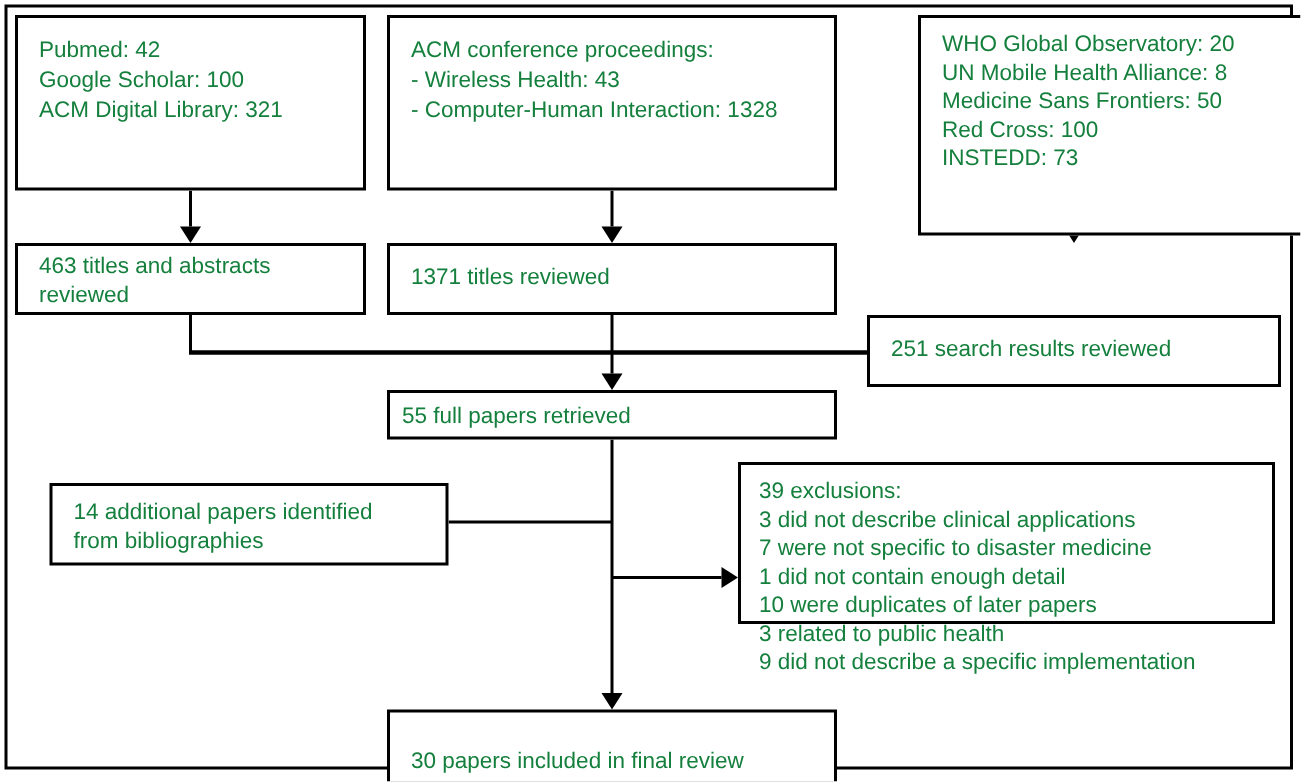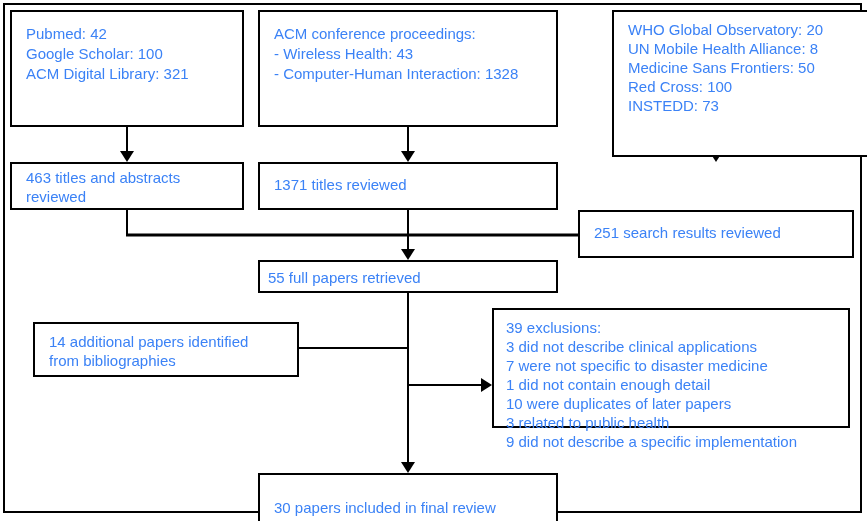--- a/index.html
+++ b/index.html
@@ -23,32 +23,32 @@
     border: 2px solid #000000;
     box-sizing: border-box;
   }
   .fbox {
     position: absolute;
     border: 2px solid #000000;
     box-sizing: border-box;
     background: #ffffff;
     font-size: 15px;
     line-height: 19px;
-    color: #3b82f6;
+    color: #15803d;
   }
   .fbox .line { white-space: nowrap; }
   .box-a { left: 10px;  top: 10px;  width: 234px; height: 117px; padding: 12px 14px; line-height: 20px; }
   .box-b { left: 258px; top: 10px;  width: 300px; height: 117px; padding: 12px 14px; line-height: 20px; }
   .box-c { left: 612px; top: 10px;  width: 276px; height: 147px; padding: 8px 14px; }
   .box-d { left: 10px;  top: 162px; width: 234px; height: 48px;  padding: 4px 14px; }
   .box-e { left: 258px; top: 162px; width: 300px; height: 48px;  padding: 11px 14px; }
   .box-f { left: 578px; top: 162px; width: 276px; height: 48px;  padding: 11px 14px; margin-top: 48px; }
   .box-g { left: 258px; top: 260px; width: 300px; height: 33px;  padding: 6px 8px; }
   .box-h { left: 33px;  top: 322px; width: 266px; height: 55px;  padding: 8px 14px; }
-  .box-i { left: 492px; top: 308px; width: 358px; height: 120px; padding: 8px 12px; }
+  .box-i { left: 492px; top: 308px; width: 358px; height: 108px; padding: 8px 12px; }
   .box-j { left: 258px; top: 473px; width: 300px; height: 35px;  padding: 23px 14px; }
   svg.connectors {
     position: absolute;
     left: 0; top: 0;
     width: 867px; height: 521px;
     pointer-events: none;
   }
   svg.connectors path { stroke: #000000; fill: none; stroke-width: 2; }
   svg.connectors path.thick { stroke-width: 3; }
   svg.connectors polygon { fill: #000000; stroke: none; }

